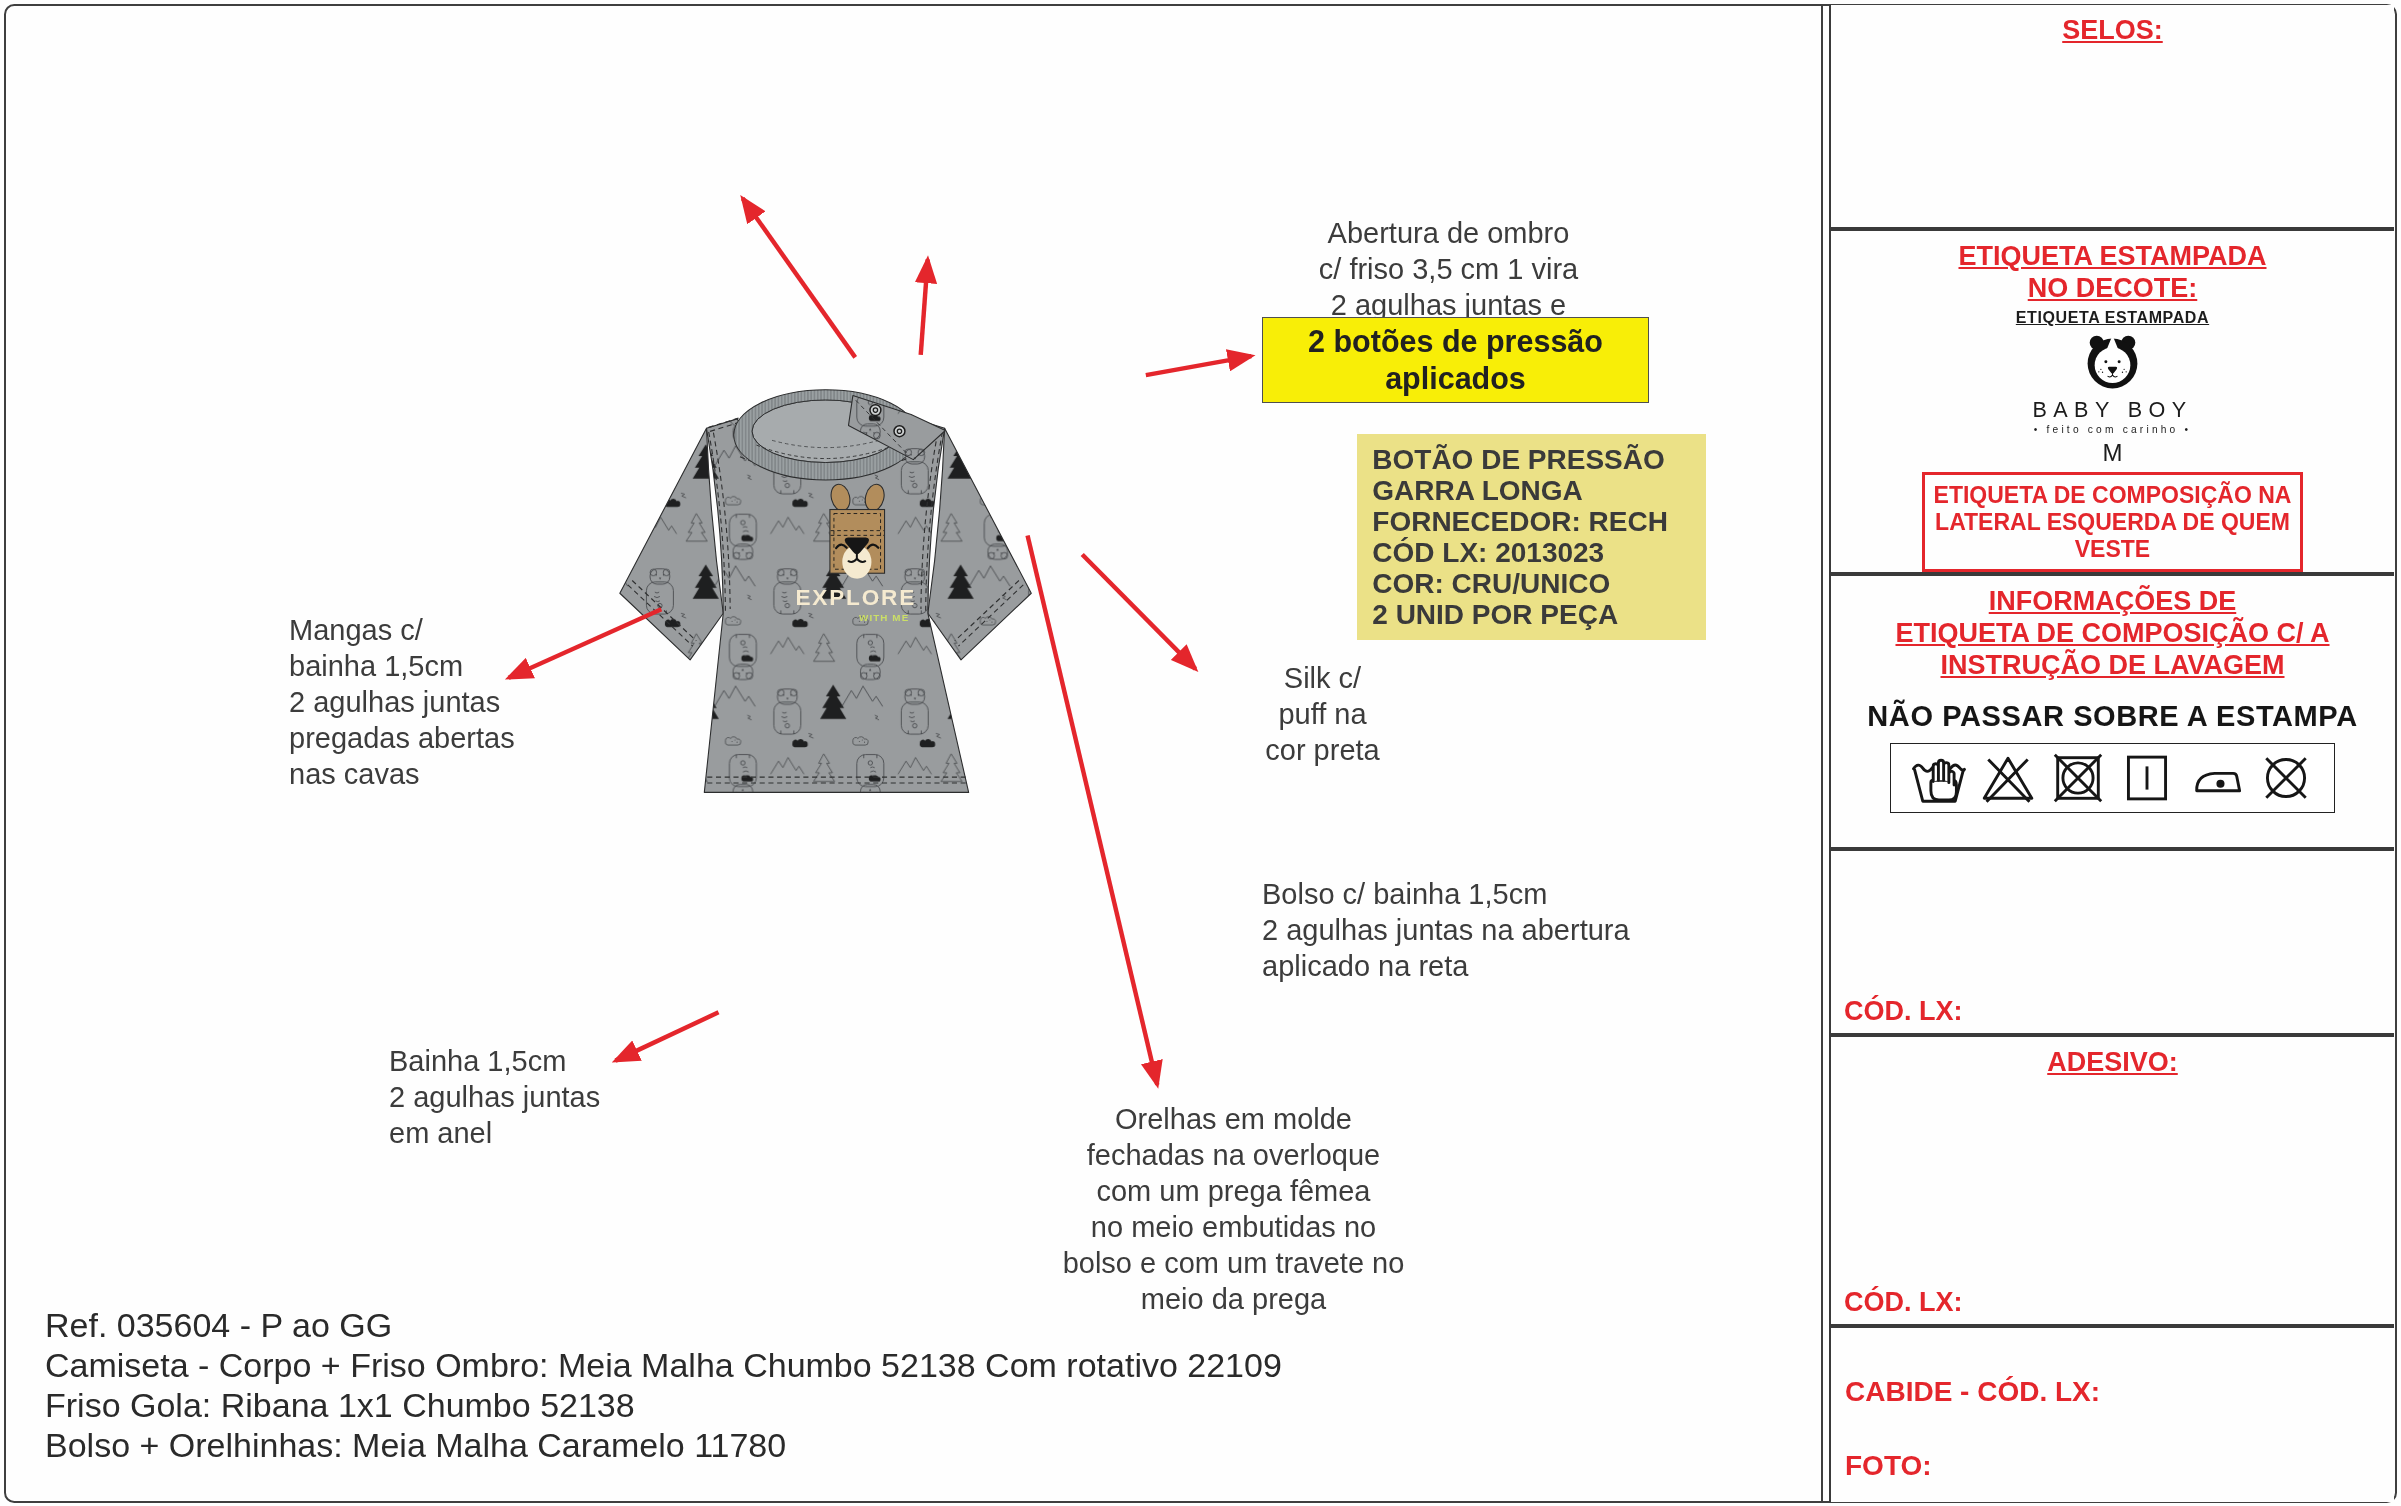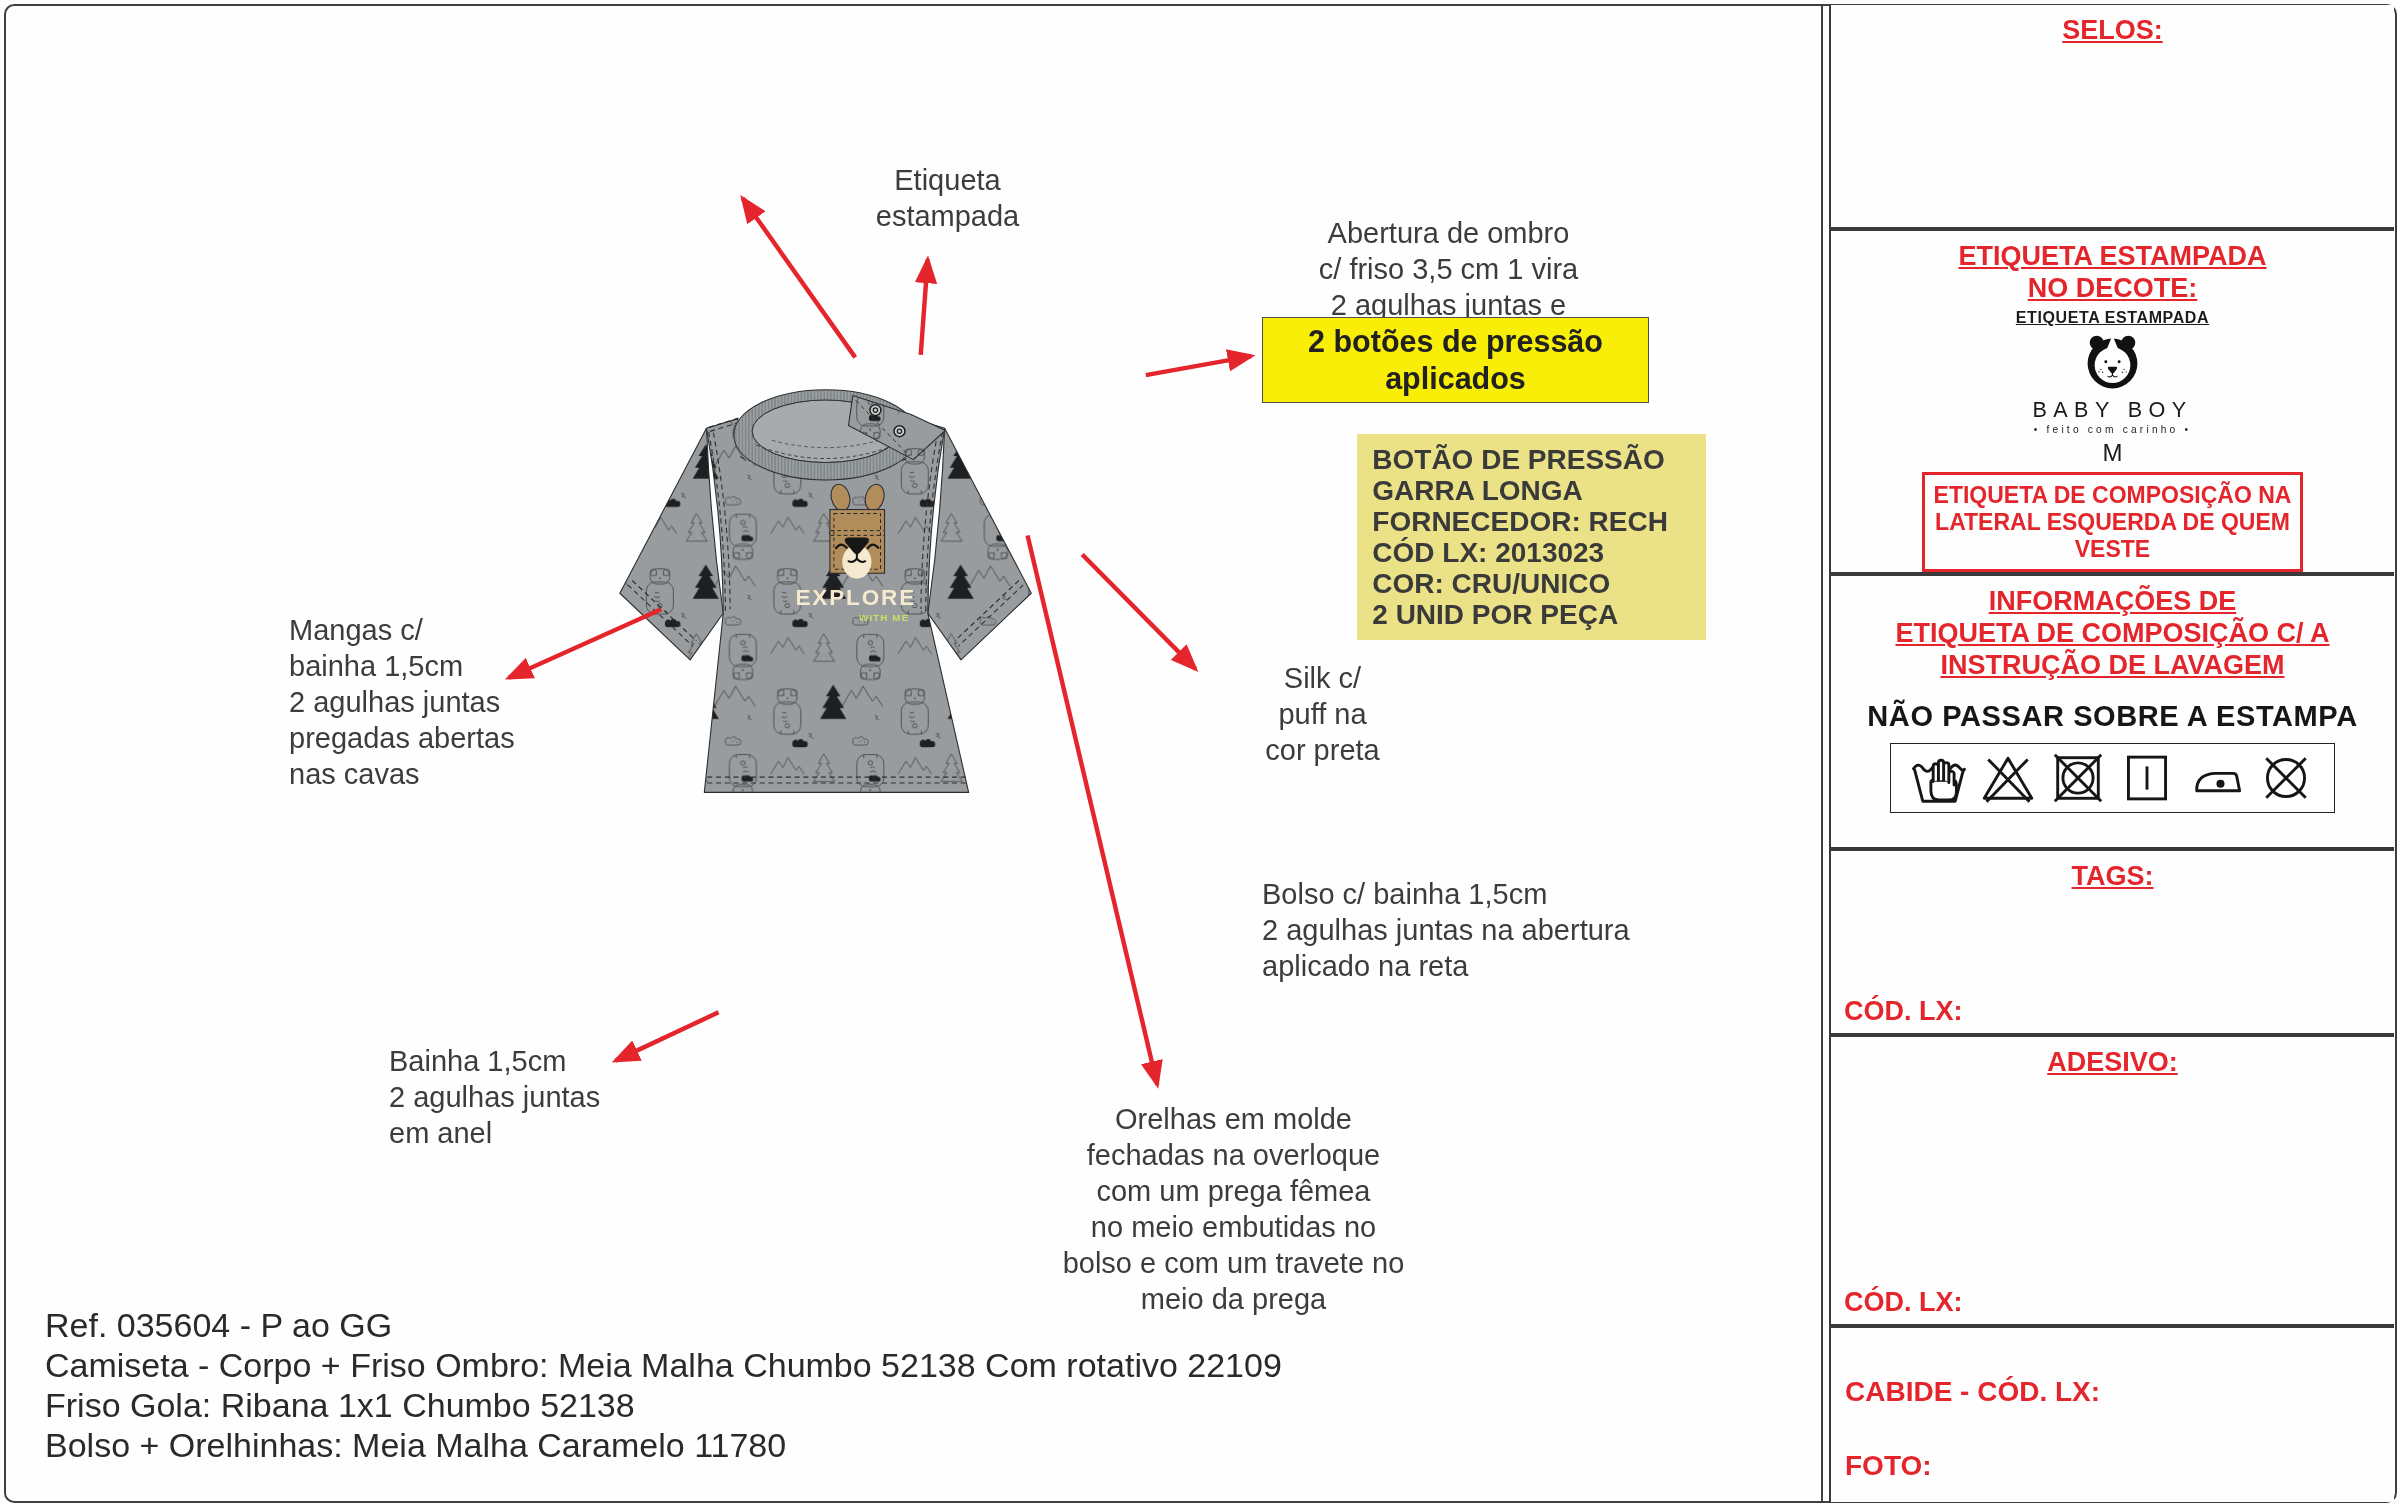--- a/index.html
+++ b/index.html
@@ -153,22 +153,20 @@
       <line x1="1345" y1="562" x2="1168" y2="312" marker-end="url(#ah)"></line>
       <line x1="1448" y1="558" x2="1459" y2="408" marker-end="url(#ah)"></line>
       <line x1="1802" y1="590" x2="1968" y2="560" marker-end="url(#ah)"></line>
       <line x1="1040" y1="958" x2="800" y2="1066" marker-end="url(#ah)"></line>
       <line x1="1702" y1="872" x2="1880" y2="1052" marker-end="url(#ah)"></line>
       <line x1="1130" y1="1592" x2="968" y2="1668" marker-end="url(#ah)"></line>
       <line x1="1616" y1="842" x2="1820" y2="1706" marker-end="url(#ah)"></line>
     </g>
   </svg>
 
-  <div class="ann center" style="left:846px;top:162px;width:203px;">Etiqueta
-estampada</div>
   <div class="ann center" style="left:1245px;top:215px;width:407px;">Abertura de ombro
 c/ friso 3,5 cm 1 vira
 2 agulhas juntas e</div>
   <div id="yellow-callout">2 botões de pressão
 aplicados</div>
   <div id="button-spec">BOTÃO DE PRESSÃO
 GARRA LONGA
 FORNECEDOR: RECH
 CÓD LX: 2013023
 COR: CRU/UNICO
@@ -263,21 +261,20 @@
           <circle cx="56" cy="60" r="4.5" fill="#161616"></circle>
         </svg>
         <svg width="58" height="58" viewBox="0 0 100 100" fill="none" stroke="#161616" stroke-width="5">
           <circle cx="50" cy="50" r="32"></circle>
           <path d="M16,16 L84,84 M84,16 L16,84"></path>
         </svg>
       </div>
     </div>
 
     <div class="sect" style="height:186px;">
-      <div class="p-head">TAGS:</div>
       <div class="cod-lx">CÓD. LX:</div>
     </div>
 
     <div class="sect" style="height:291px;">
       <div class="p-head">ADESIVO:</div>
       <div class="cod-lx">CÓD. LX:</div>
     </div>
 
     <div class="sect" style="height:170px;">
       <div class="cabide-lines">

